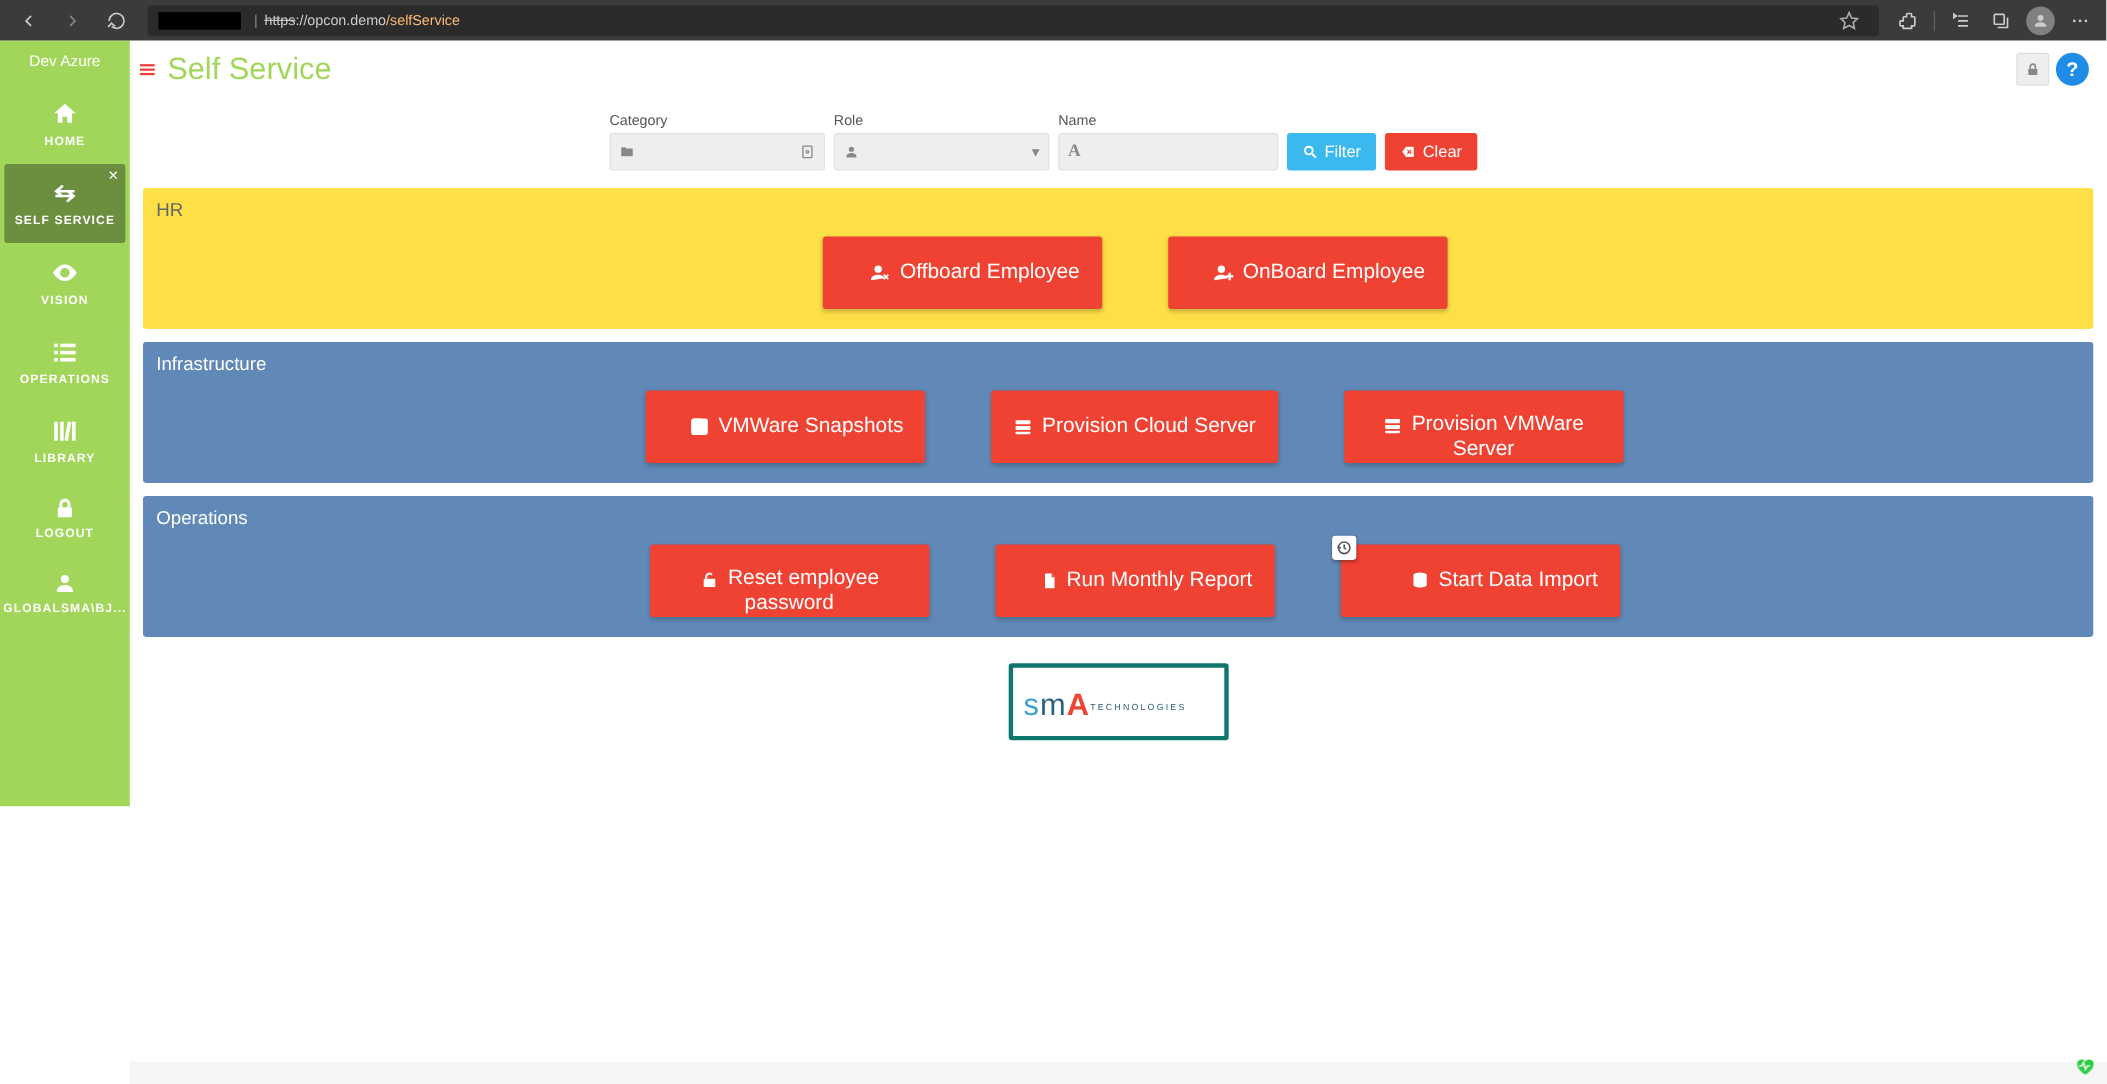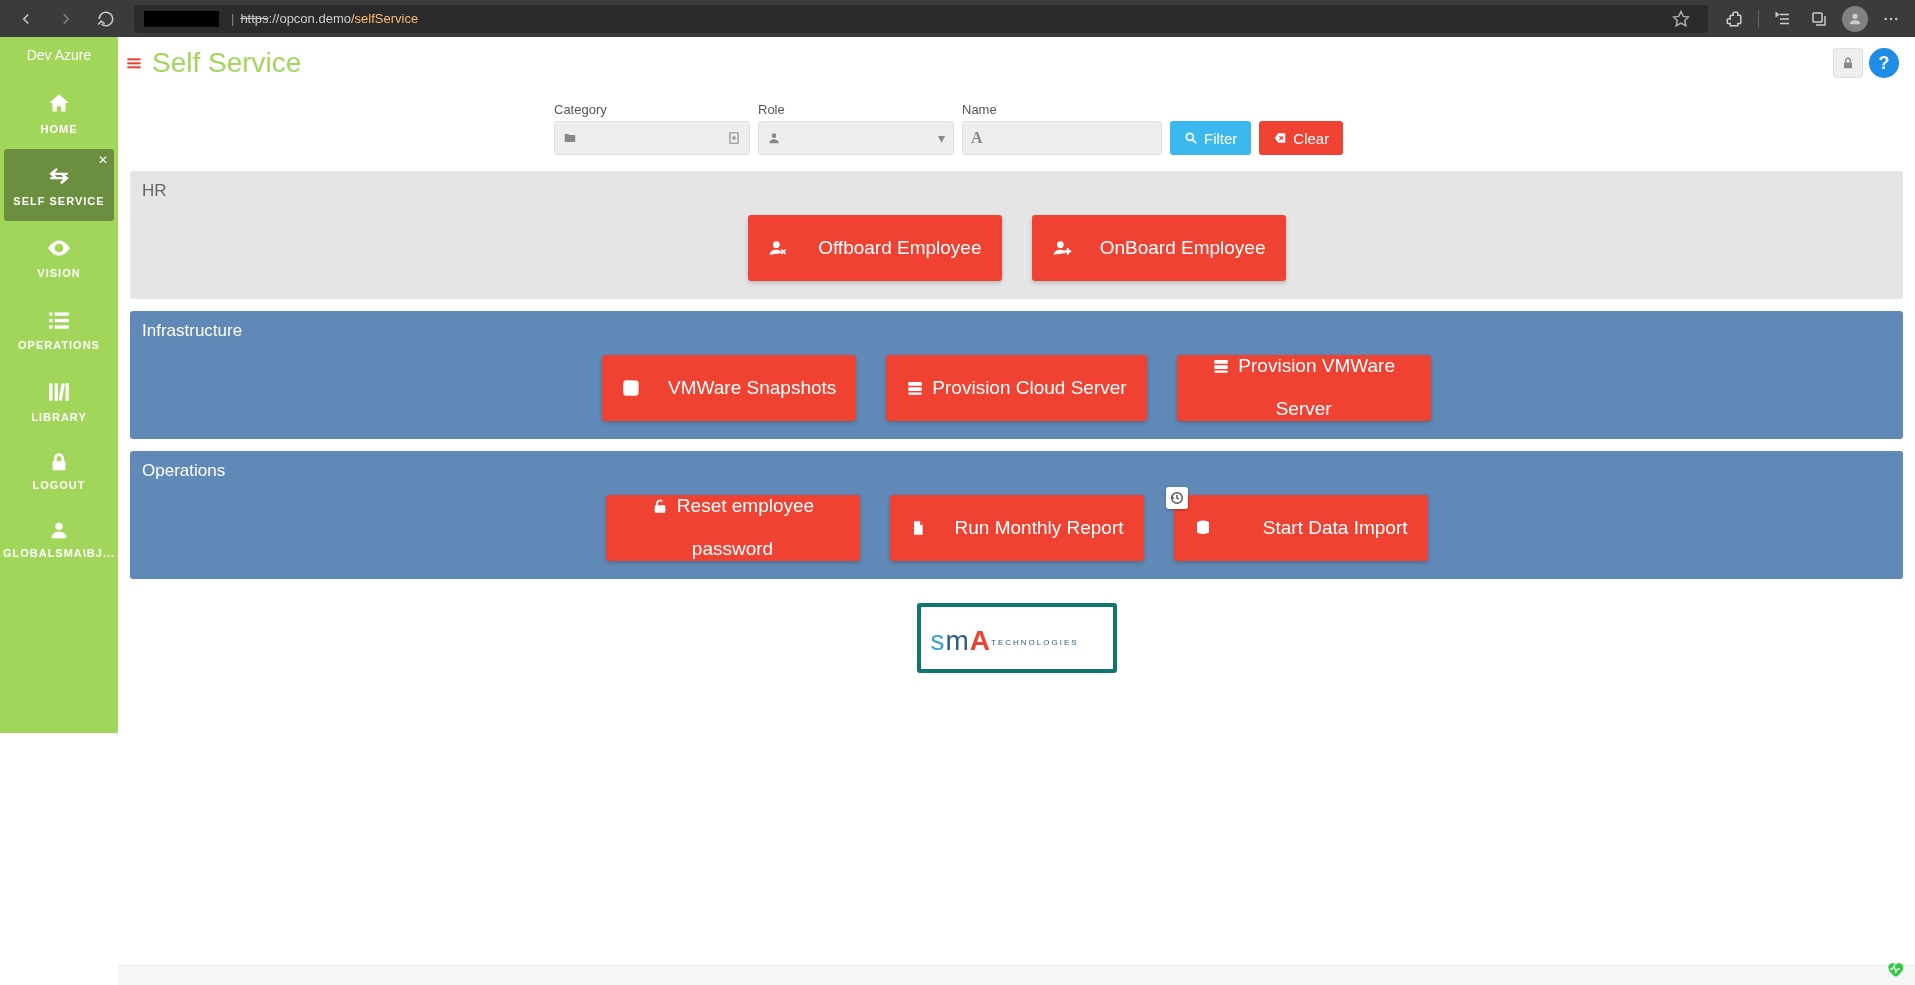--- a/index.html
+++ b/index.html
@@ -42,28 +42,28 @@
 .filter-label { font-size: 13px; color: #555; margin-bottom: 4px; }
 .filter-input { height: 34px; background: #eeeeee; border: 1px solid #e0e0e0; border-radius: 3px; display: flex; align-items: center; padding: 0 8px; color: #888; position: relative; font-size: 14px; }
 .cat-input { width: 196px; justify-content: space-between; }
 .role-input { width: 196px; justify-content: space-between; }
 .name-input { width: 200px; }
 .btn { height: 34px; border: none; border-radius: 3px; color: #fff; font-size: 15px; padding: 0 14px; display: flex; align-items: center; gap: 6px; cursor: pointer; margin-top: 36px; }
 .btn-filter { background: #3bb9ee; }
 .btn-clear { background: #ef4232; }
 
 .section { margin: 6px 12px; border-radius: 3px; padding: 10px 12px 18px 12px; }
-.section.hr { background: #e5e5e5; }
+.section.hr { background: #fde047; }
 .section.infra { background: #6189b7; }
 .section.ops { background: #6189b7; }
 .section-title { font-size: 17px; margin-bottom: 14px; }
 .section.hr .section-title { color: #666; }
 .section.infra .section-title, .section.ops .section-title { color: #fff; }
 .tiles { display: flex; gap: 30px; justify-content: center; flex-wrap: wrap; }
-.tile { background: #ef4232; color: #fff; min-width: 254px; height: 66px; border-radius: 3px; display: flex; align-items: center; justify-content: space-between; font-size: 19px; padding: 0 20px; cursor: pointer; gap: 8px; text-align: center; position: relative; box-shadow: 0 2px 4px rgba(0,0,0,0.2); }
+.tile { background: #ef4232; color: #fff; min-width: 254px; height: 66px; border-radius: 3px; display: flex; align-items: center; justify-content: flex-end; font-size: 19px; padding: 0 20px; cursor: pointer; gap: 8px; text-align: center; position: relative; box-shadow: 0 2px 4px rgba(0,0,0,0.2); margin-left: 30px; }
 .tile.two-line { flex-direction: column; gap: 0; line-height: 1.2; }
 .tile.two-line .tile-row { display: flex; align-items: center; gap: 8px; }
 .tile .history-badge { position: absolute; top: -8px; left: -8px; width: 22px; height: 22px; background: #fff; border-radius: 3px; display: flex; align-items: center; justify-content: center; color: #555; font-size: 13px; box-shadow: 0 1px 3px rgba(0,0,0,0.3); }
 
 .logo-box { border: 4px solid #0f766e; border-radius: 3px; width: 200px; margin: 18px auto; padding: 18px 10px 12px 10px; display: flex; flex-direction: row; align-items: center; }
 .logo-main { font-family: 'Trebuchet MS', sans-serif; font-size: 28px; font-weight: normal; letter-spacing: 1px; }
 .logo-s { color: #37a4cc; }
 .logo-m { color: #2b6080; }
 .logo-a { color: #ef4232; font-weight: bold; position: relative; text-transform: uppercase; }
 .logo-sub { font-size: 8px; letter-spacing: 2px; color: #2b6080; margin-top: 2px; }

